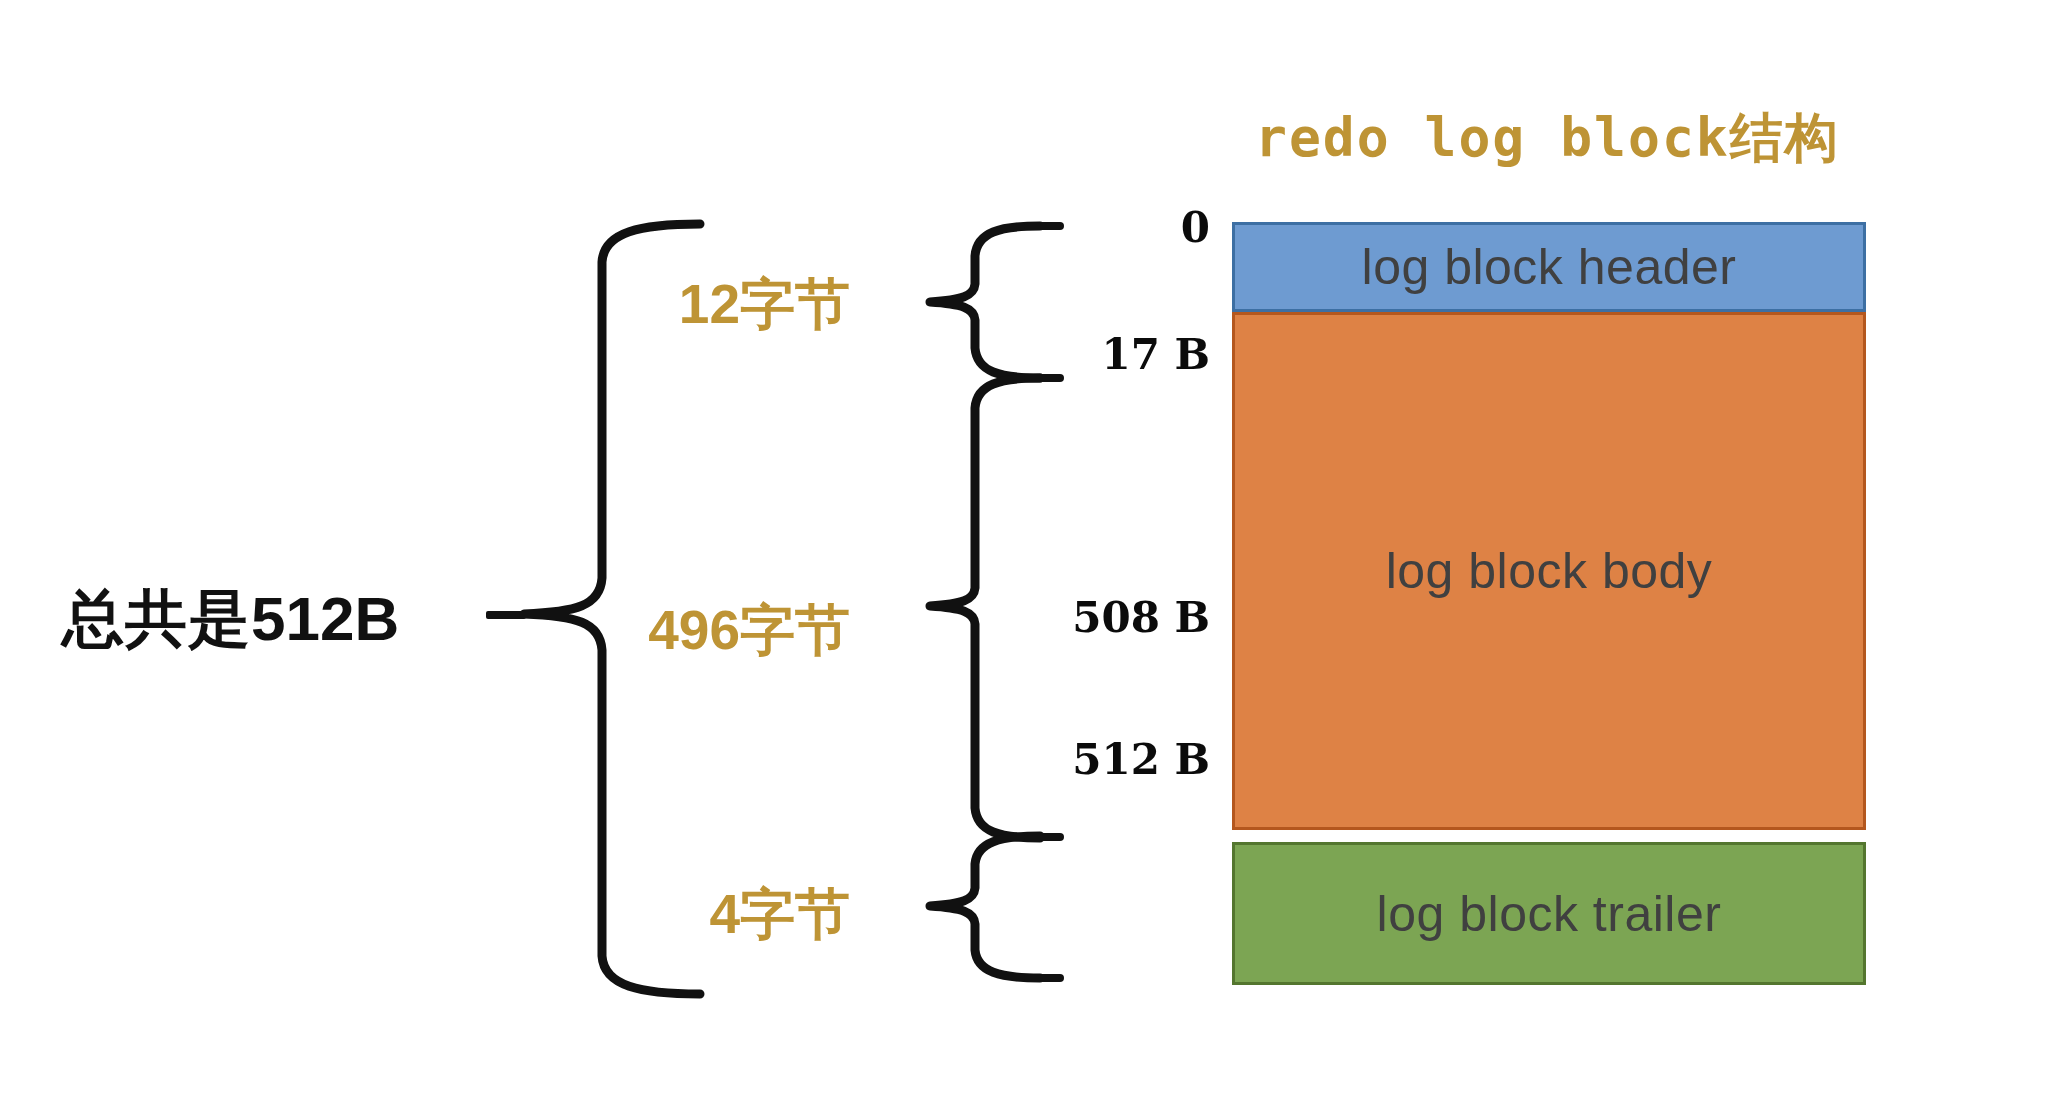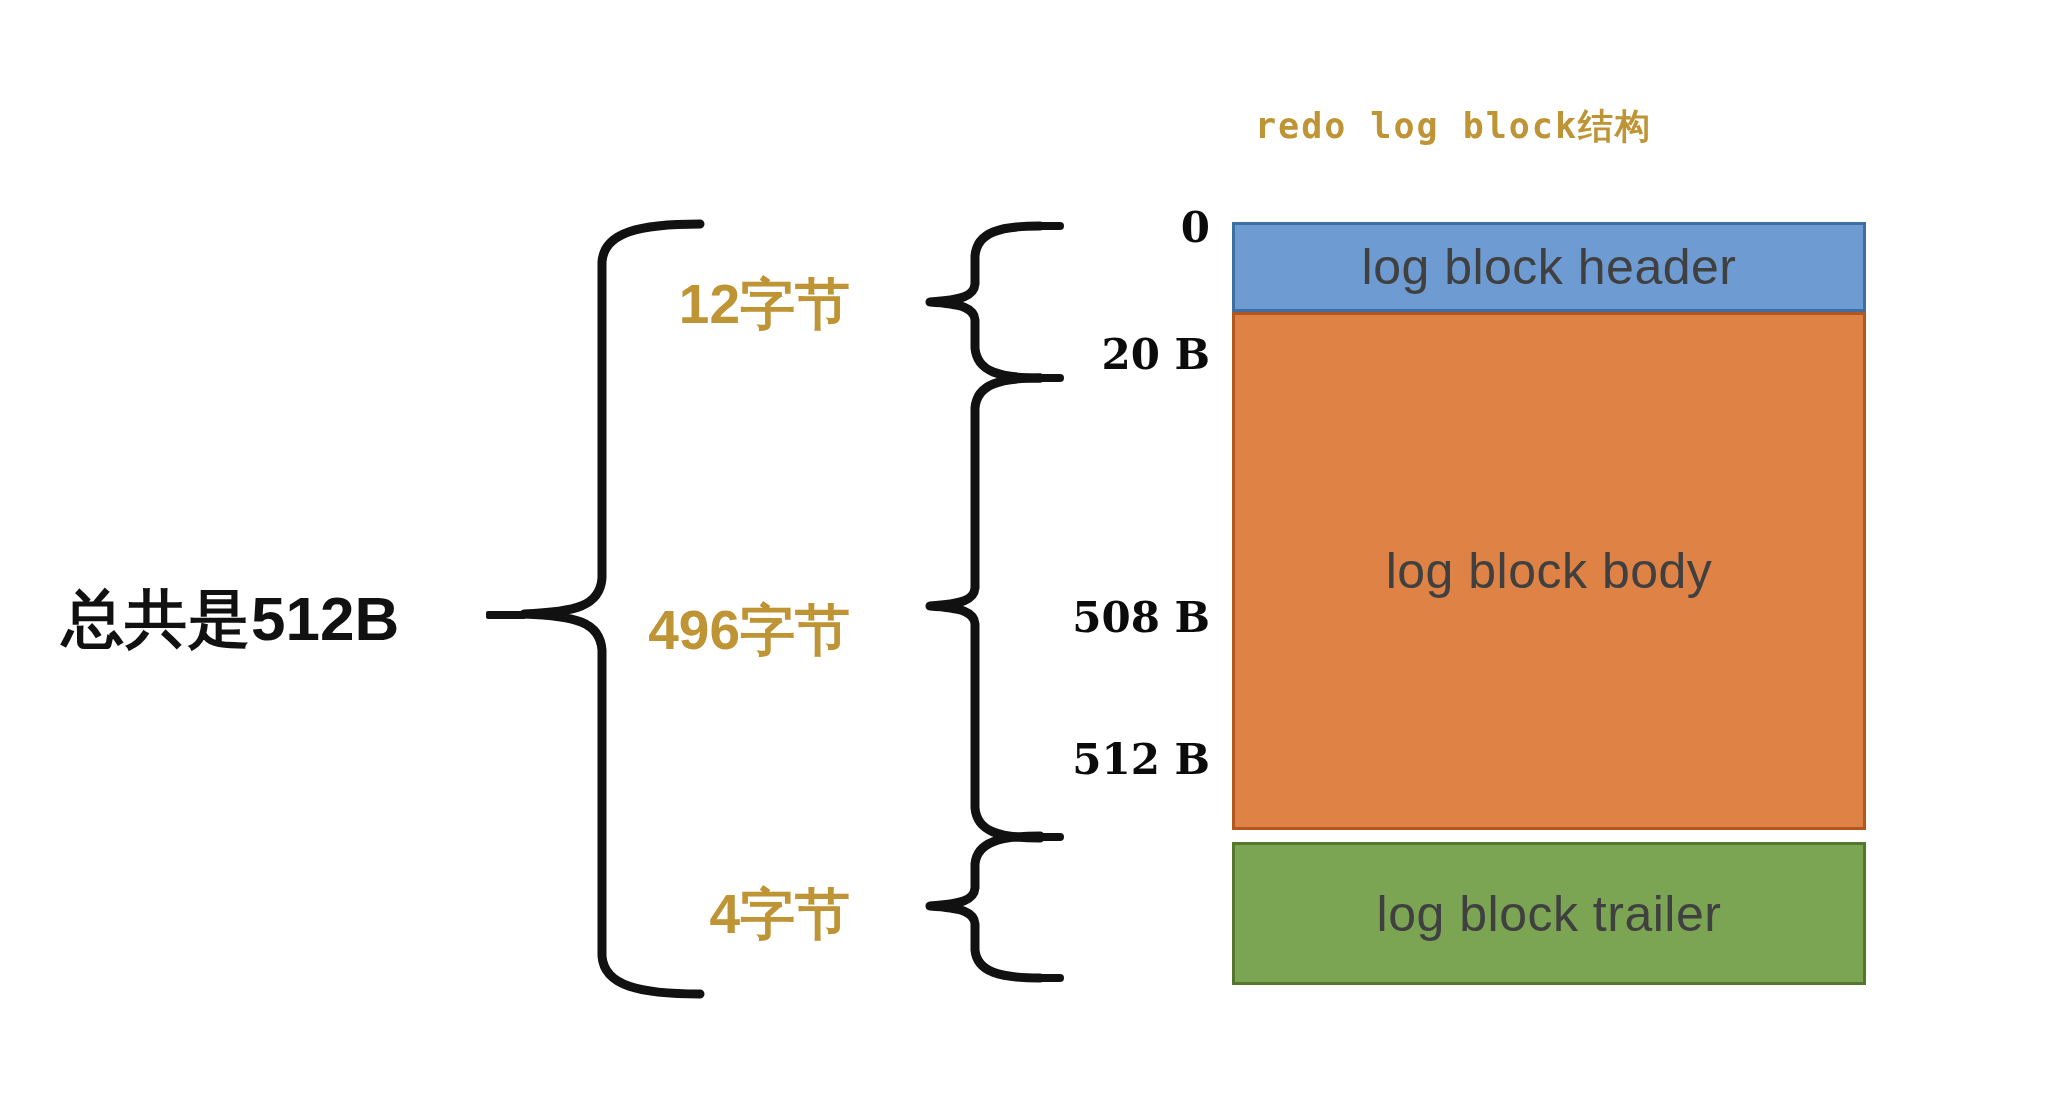--- a/index.html
+++ b/index.html
@@ -20,21 +20,21 @@
     height: 1102px;
     background: #ffffff;
   }
 
   
   #diagram-title {
     position: absolute;
     left: 1255px;
     top: 103px;
     font-family: "DejaVu Sans Mono", "Liberation Mono", monospace;
-    font-size: 35px;
+    font-size: 53px;
     font-weight: 700;
     letter-spacing: 2px;
     color: #BE9435;
     white-space: nowrap;
   }
 
   
   #total-label {
     position: absolute;
     left: 62px;
@@ -157,21 +157,21 @@
 
   <div id="total-label"><span>总共是</span><span class="latin">512B</span></div>
 
   <div id="total-connector"></div>
 
   <div class="size-label" id="size-label-0">12字节</div>
   <div class="size-label" id="size-label-1">496字节</div>
   <div class="size-label" id="size-label-2">4字节</div>
 
   <div class="offset-label" id="offset-label-0">0</div>
-  <div class="offset-label" id="offset-label-1">20 B</div>
+  <div class="offset-label" id="offset-label-1">17 B</div>
   <div class="offset-label" id="offset-label-2">508 B</div>
   <div class="offset-label" id="offset-label-3">512 B</div>
 
   <svg id="brace-layer" viewBox="0 0 2062 1102">
     <g fill="none" stroke="#111111" stroke-width="9" stroke-linecap="round" stroke-linejoin="round">
 
       <path d="M 700 224
                C 640 224, 604 232, 602 262
                L 602 578
                C 600 606, 576 612, 524 614

